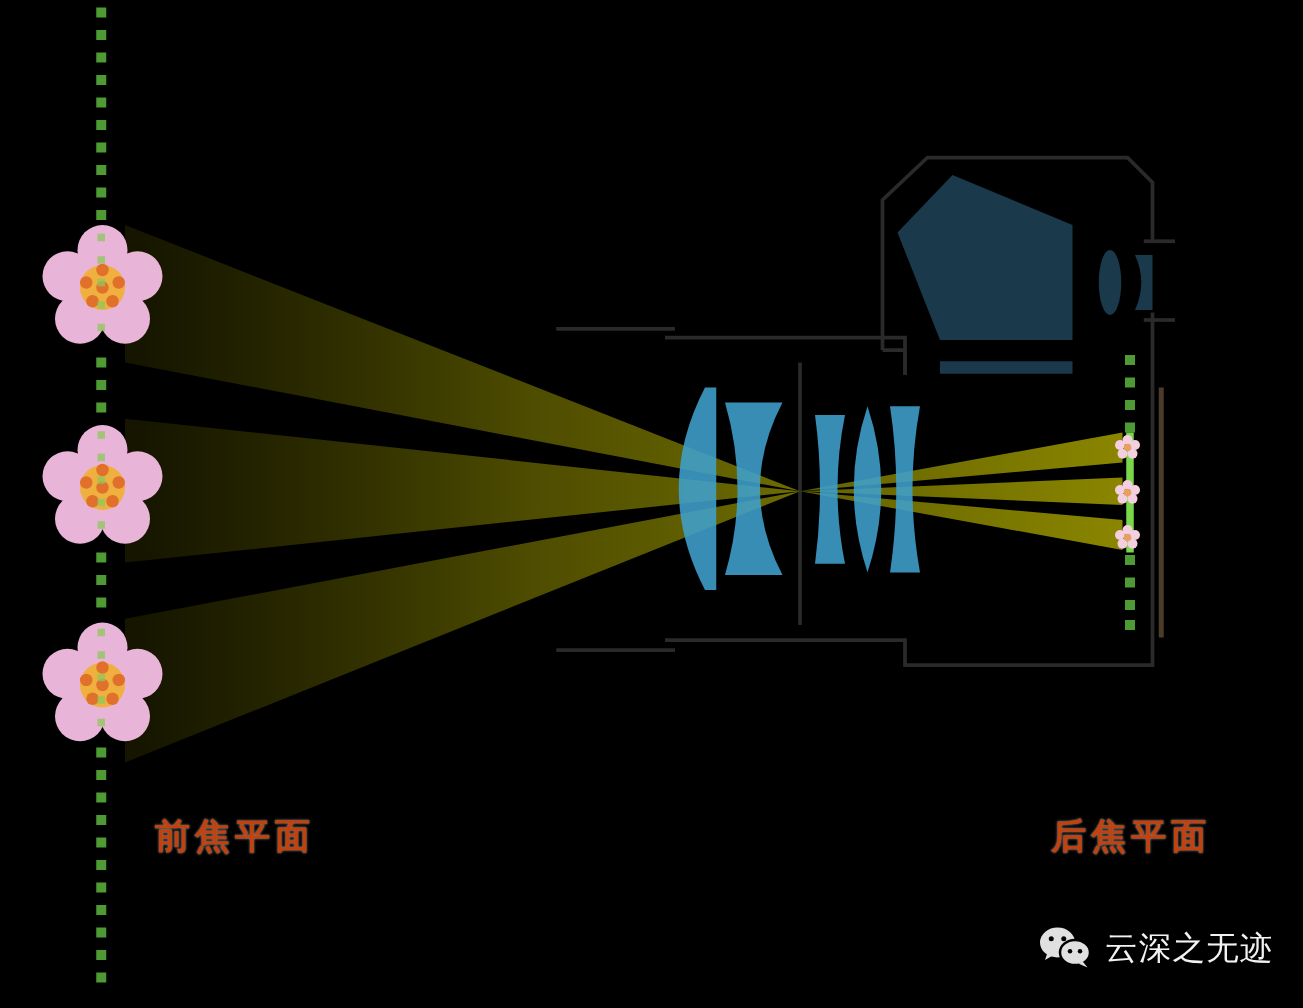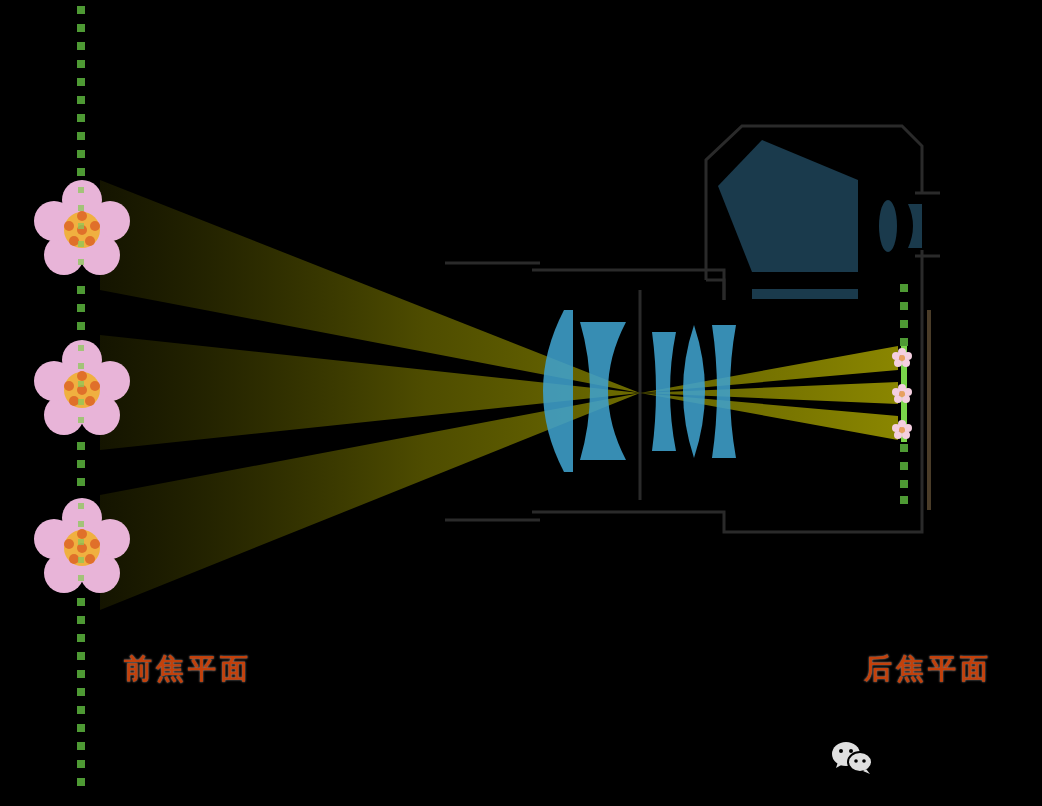--- a/index.html
+++ b/index.html
@@ -1,20 +1,20 @@
 <!DOCTYPE html>
 <html><head>
 <meta charset="utf-8">
 <style>
   html, body { margin: 0; padding: 0; background: #000; }
   body { width: 1042px; height: 806px; position: relative; overflow: hidden; font-family: "DejaVu Sans", sans-serif; }
   #stage { position: absolute; left: 0; top: 0; width: 1042px; height: 806px; }
   .label { position: absolute; color: #c2410c; font-family: "DejaVu Serif", serif; font-weight: bold; font-size: 28px; letter-spacing: 4px; text-shadow: 0 0 2px #aaa; }
   #front-label { left: 124px; top: 650px; }
-  #back-label { left: 864px; top: 650px; }
+  #back-label { left: 841px; top: 650px; }
   #watermark { position: absolute; left: 830px; top: 740px; display: flex; align-items: center; gap: 10px; }
   #watermark-text { color: #f2f2f2; font-family: "DejaVu Sans", sans-serif; font-size: 26px; letter-spacing: 1px; }
 </style>
 </head>
 <body>
 
 <svg id="stage" width="1042" height="806" viewBox="0 0 1042 806" xmlns="http://www.w3.org/2000/svg">
   <defs>
     <linearGradient id="beamGrad" x1="0" x2="1" y1="0" y2="0">
       <stop offset="0" stop-color="#3a3a00" stop-opacity="0.35"></stop>
@@ -169,13 +169,14 @@
   <svg width="44" height="36" viewBox="0 0 44 36">
     <ellipse cx="16" cy="14" rx="14" ry="12" fill="#e0e0e0"></ellipse>
     <path d="M8 22 L6 28 L13 24 Z" fill="#e0e0e0"></path>
     <circle cx="11" cy="11" r="2" fill="#000"></circle>
       <circle cx="21" cy="11" r="2" fill="#000"></circle>
     <ellipse cx="30" cy="22" rx="12" ry="10" fill="#e0e0e0" stroke="#000" stroke-width="2"></ellipse>
     <path d="M36 29 L40 34 L33 31 Z" fill="#e0e0e0"></path>
     <circle cx="26" cy="21" r="1.8" fill="#000"></circle>
       <circle cx="34" cy="21" r="1.8" fill="#000"></circle>
   </svg>
+  <span id="watermark-text">云深之无迹</span>
 </div>
 
 </body></html>

